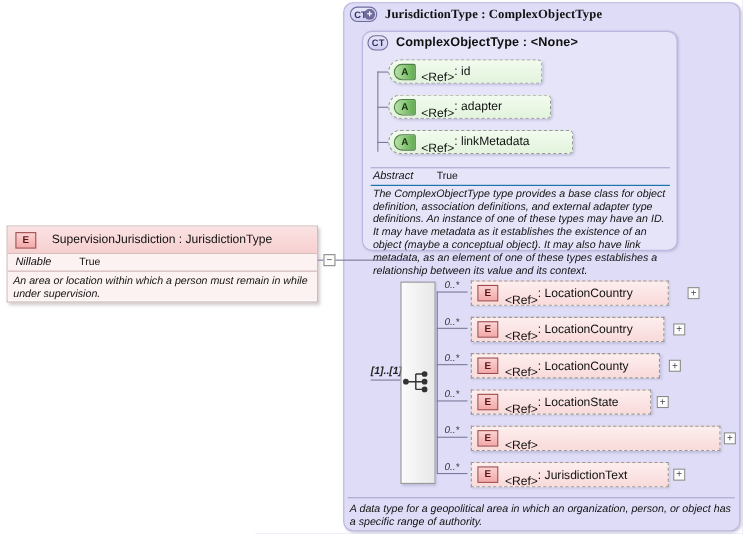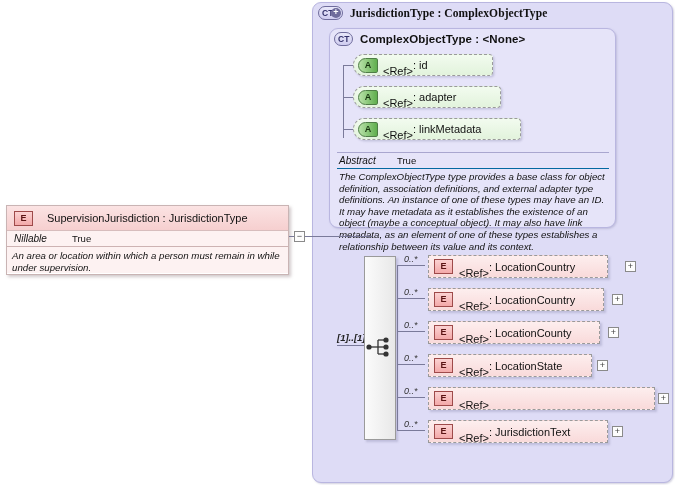--- a/index.html
+++ b/index.html
@@ -298,14 +298,17 @@
   </div>
   <div class="toggle" style="left:658px;top:393px;">+</div>
 
   <div class="el-row" style="left:428px;top:420px;width:180px;">
     <span class="icon-e">E</span>
     <span class="ref-label">&lt;Ref&gt;</span>
     <span class="type-label">: JurisdictionText</span>
   </div>
   <div class="toggle" style="left:612px;top:426px;">+</div>
 
+  <div class="bottom-doc">
+    <div class="doc-text">A data type for a geopolitical area in which an organization, person, or object has a specific range of authority.</div>
+  </div>
 
 </div>
 
 </body></html>

